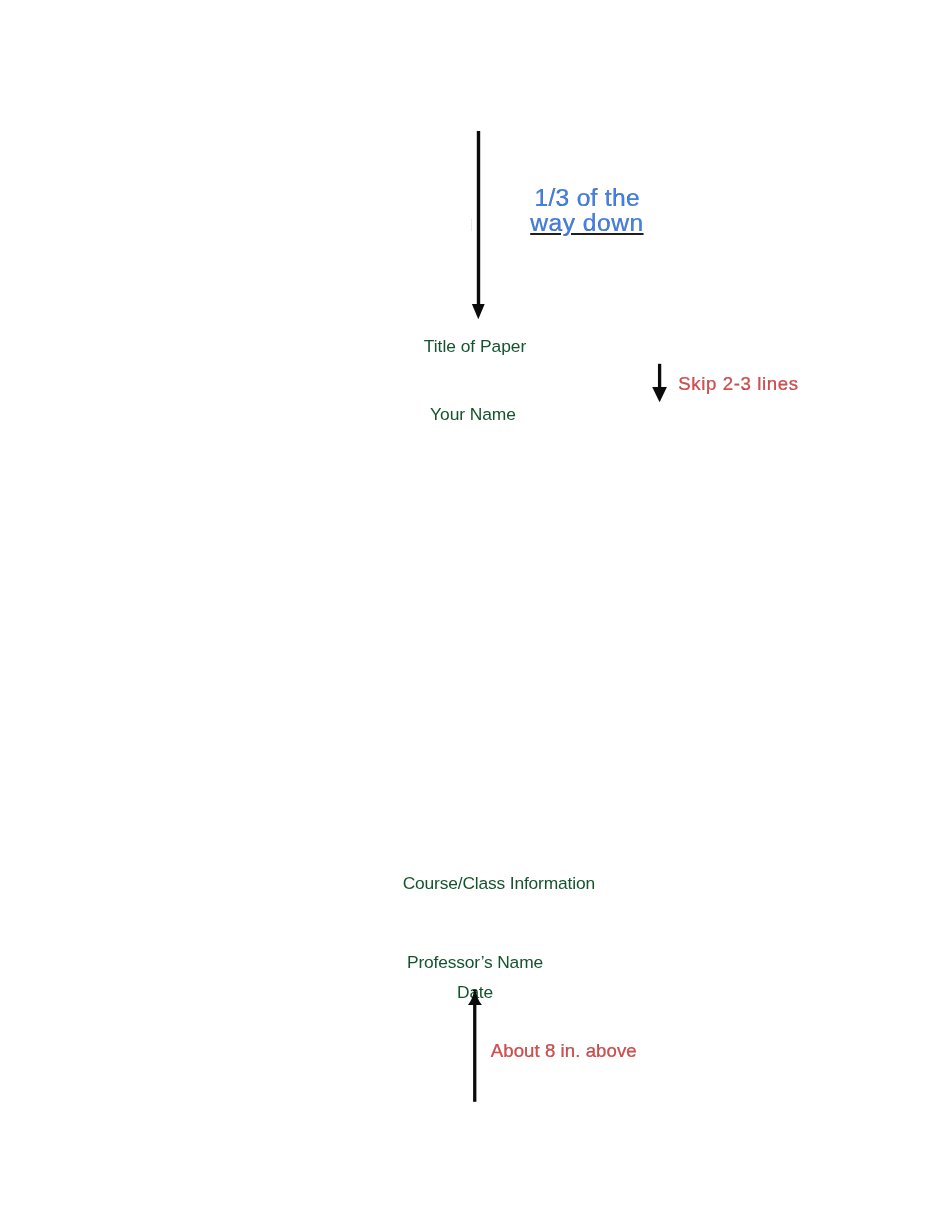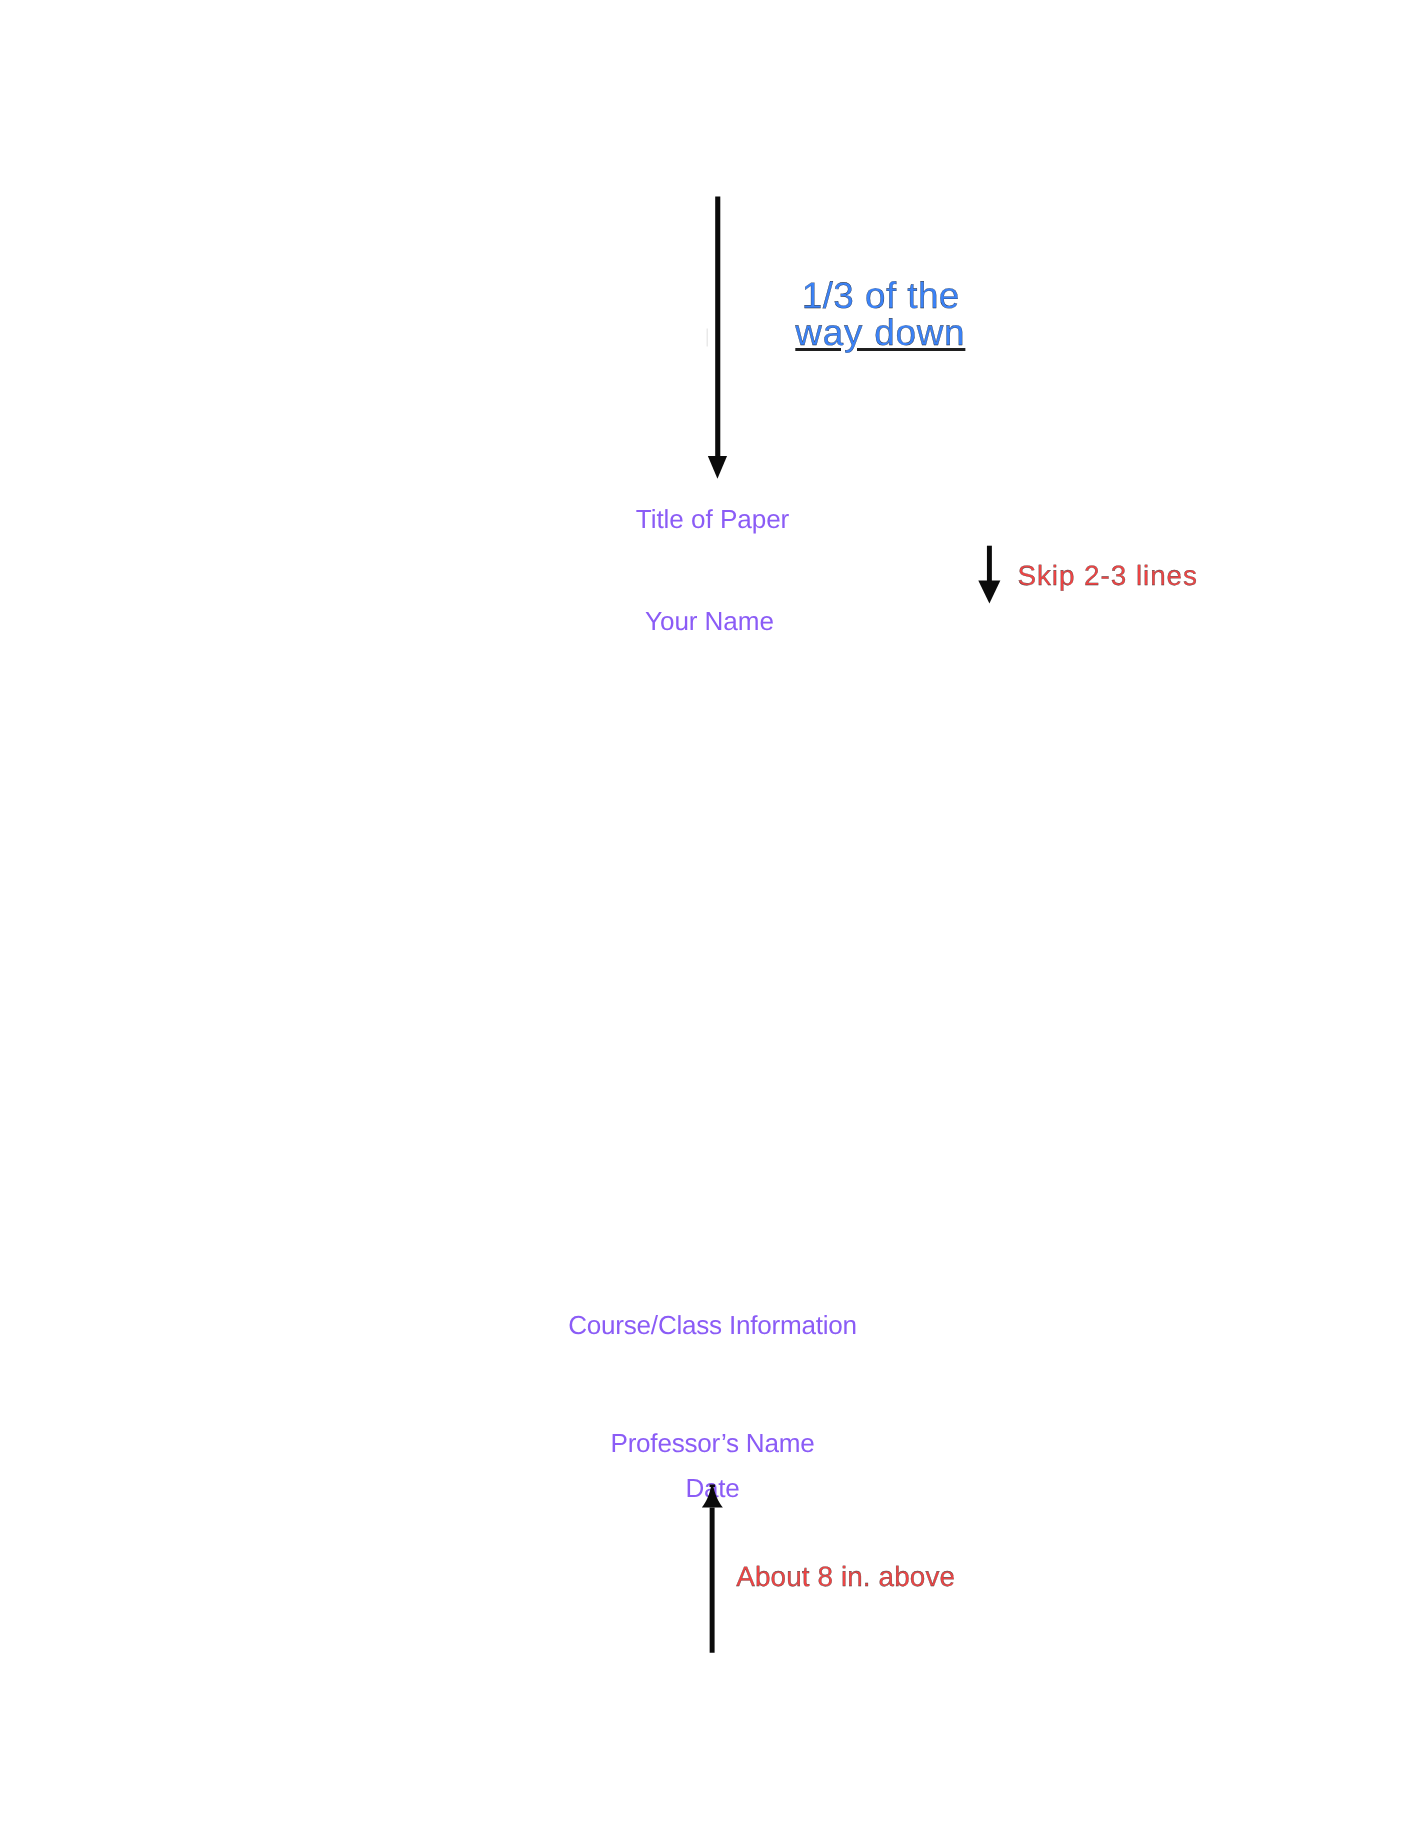--- a/index.html
+++ b/index.html
@@ -22,21 +22,21 @@
     inset: 0;
     background: #ffffff;
   }
   .doc-line {
     position: absolute;
     -webkit-font-smoothing: antialiased;
     filter: opacity(1);
     font-family: "Liberation Sans", sans-serif;
     font-size: 17.4px;
     line-height: 1;
-    color: #8b5cf6;
+    color: #14532d;
     white-space: pre;
     text-align: center;
     letter-spacing: -0.06px;
   }
   .annot {
     position: absolute;
     font-family: "Liberation Sans", sans-serif;
     color: #3a3a3a;
     white-space: pre;
     line-height: 1;
@@ -64,21 +64,21 @@
 
   <div class="doc-line" style="left:375px; top:338.3px; width:200px; letter-spacing:-0.03px;">Title of Paper</div>
   <div class="doc-line" style="left:373px; top:406.3px; width:200px;">Your Name</div>
 
   <svg class="arrow-svg" style="left:648px; top:360px; filter:opacity(1);" width="26" height="48" viewBox="0 0 26 48">
     <path d="M11.6 3.8 L11.6 28" stroke="#0b0b0b" stroke-width="3.3" fill="none"></path>
     <path d="M4.2 27 L18.9 27 L11.6 42.3 Z" fill="#0b0b0b"></path>
   </svg>
   <div class="annot annot-small" style="left:678.3px; top:375.4px; letter-spacing:0.62px;">Skip 2-3 lines</div>
 
-  <div class="doc-line" style="left:355px; top:875px; width:240px; letter-spacing:-0.16px;">Course/Class Information</div>
+  <div class="doc-line" style="left:355px; top:875px; width:240px; letter-spacing:-0.16px;text-align:right;">Course/Class Information</div>
   <div class="doc-line" style="left:355px; top:913.8px; width:240px; letter-spacing:-0.16px;margin-top:40px;">Professor’s Name</div>
   <div class="doc-line" style="left:355px; top:984px; width:240px; letter-spacing:-0.22px;">Date</div>
 
   <svg class="arrow-svg" style="left:463px; top:986px; filter:opacity(1);" width="24" height="120" viewBox="0 0 24 120">
     <path d="M11.75 19.0 L11.75 115.8" stroke="#0b0b0b" stroke-width="3.3" fill="none"></path>
     <path d="M4.9 19.0 C8.0 15.3 10.2 10.0 11.1 4.4 L12.5 4.4 C13.5 10.0 15.8 15.3 18.9 19.0 Z" fill="#0b0b0b"></path>
     <path d="M10.0 4.5 L13.6 4.5" stroke="#0b0b0b" stroke-width="1.6" fill="none"></path>
   </svg>
   <div class="annot annot-small" style="left:490.8px; top:1042.4px; letter-spacing:0.07px;">About 8 in. above</div>
 

